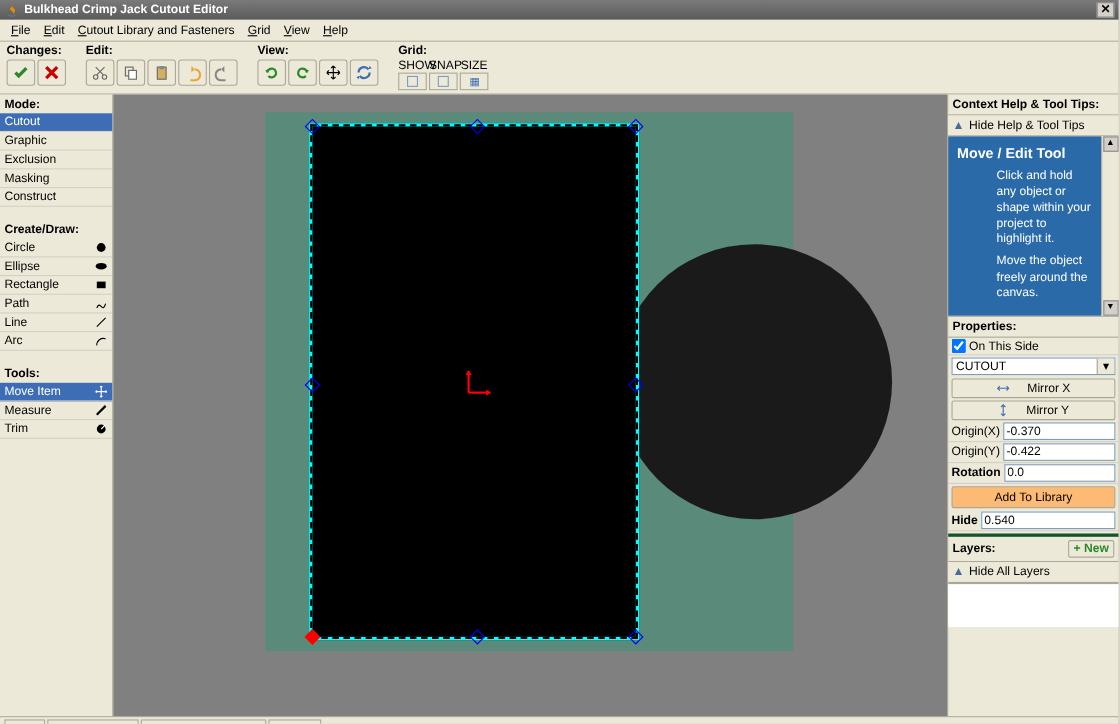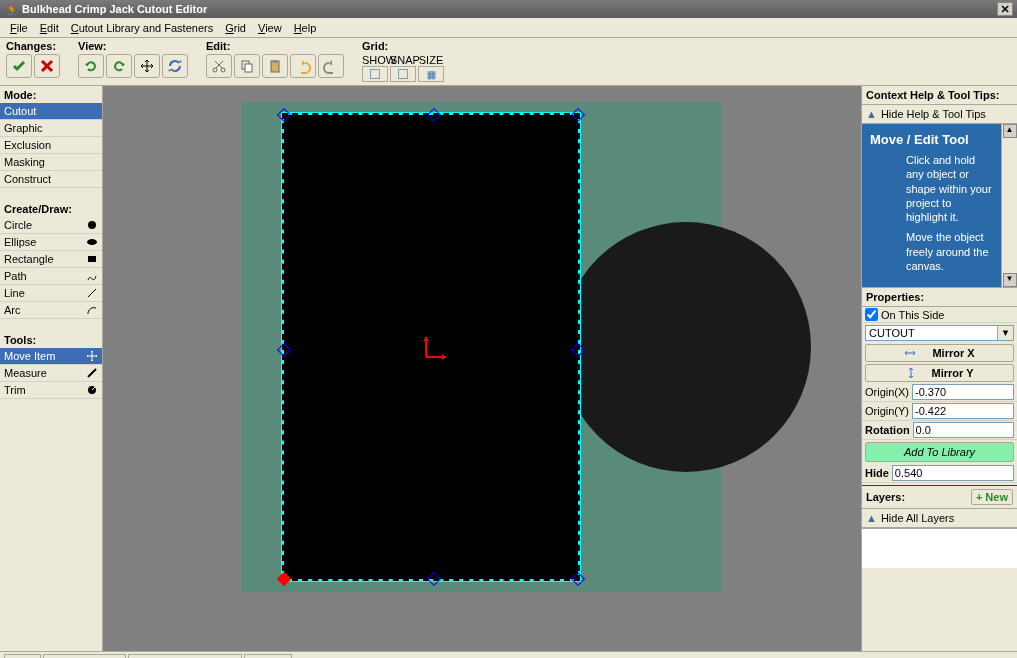--- a/index.html
+++ b/index.html
@@ -35,27 +35,27 @@
 .help-box-wrap { display: flex; border-bottom: 1px solid #aca899;}
 .help-box { background: #2a6aa8; color: #fff; padding: 8px; flex:1; }
 .help-box .ht { font-weight: bold; font-size: 13px; margin-bottom: 6px; }
 .help-box .hp { font-size: 11px; line-height: 1.3; margin-bottom: 6px; margin-left: 36px; }
 .help-scroll { width: 16px; background: #ece9d8; border-left: 1px solid #aca899; display:flex; flex-direction:column; justify-content:space-between; align-items:center; }
 .help-scroll .arr { height:14px; width:14px; border:1px solid #888; background:#d4d0c8; font-size:8px; text-align:center; }
 .prop-row { display: flex; align-items: center; padding: 1px 3px; border-bottom: 1px solid #d4d0c8; gap: 3px; }
 .prop-row label { white-space: nowrap; }
 .prop-row input[type=text] { flex: 1; border: 1px solid #7f9db9; padding: 1px 2px; font-size: 11px; min-width: 0; }
 .prop-row.bold label { font-weight: bold; text-align: right; }
-.prop-btn { display: block; width: calc(100% - 6px); margin: 2px 3px; padding: 3px; text-align: center; background: #86efac; border: 1px solid #aca899; border-radius: 2px; font-style: italic; }
-.mirror-btn { display:flex; align-items:center; justify-content:center; gap:16px; width:calc(100% - 6px); margin:1px 3px; padding:2px; background:#ece9d8; border:1px solid #aca899; border-radius:2px;font-weight:bold; }
+.prop-btn { display: block; width: calc(100% - 6px); margin: 2px 3px; padding: 3px; text-align: center; background: #fdba74; border: 1px solid #aca899; border-radius: 2px; }
+.mirror-btn { display:flex; align-items:center; justify-content:center; gap:16px; width:calc(100% - 6px); margin:1px 3px; padding:2px; background:#ece9d8; border:1px solid #aca899; border-radius:2px; }
 .dropdown { width: calc(100% - 6px); margin: 2px 3px; display: flex; border: 1px solid #7f9db9; background: #fff; }
 .dropdown span { flex: 1; padding: 1px 3px; }
 .dropdown .dd-arr { width: 16px; background: #ece9d8; border-left: 1px solid #aca899; text-align: center; }
 .layers-panel { margin-top: 2px; }
-.layers-h { display: flex; justify-content: space-between; align-items: center; padding: 3px 4px; border-top: 1px solid #14532d; border-bottom: 1px solid #aca899; }
+.layers-h { display: flex; justify-content: space-between; align-items: center; padding: 3px 4px; border-top: 3px solid #14532d; border-bottom: 1px solid #aca899; }
 .layers-h .lh { font-weight: bold; }
 .new-btn { color: #2a8a2a; font-weight: bold; border: 1px solid #aca899; padding: 1px 4px; border-radius: 2px; }
 .layers-body { flex: 1; background: #fff; border-top: 1px solid #aca899; min-height: 40px; }
 .statusbar { height: 22px; background: #ece9d8; border-top: 1px solid #aca899; display: flex; align-items: center; padding: 2px 4px; gap: 2px; }
 .statusbar .cell { border: 1px solid #aca899; padding: 2px 4px; background: #ece9d8; }
 .grid-header { display:flex; font-size:9px; gap:2px; }
 .grid-header span { width:26px; text-align:center; }
 .grid-btns { display:flex; gap:2px; }
 .grid-chk { width:26px; height:16px; border:1px solid #aca899; display:flex; align-items:center; justify-content:center; }
 .grid-chk .box { width:10px; height:10px; border:1px solid #7f9db9; }
@@ -92,48 +92,20 @@
           </svg>
         </div>
       <div class="tbtn">
           <svg width="16" height="16" viewBox="0 0 16 16">
             <path d="M3 3l10 10M13 3L3 13" stroke="#c00" stroke-width="3"></path>
           </svg>
         </div>
     </div>
   </div>
   <div class="tgroup">
-    <div class="label">View:</div>
-    <div class="btns">
-      <div class="tbtn">
-          <svg width="16" height="16" viewBox="0 0 16 16">
-            <path d="M4 8a4 4 0 1 1 1 3" stroke="#2a8a2a" stroke-width="2" fill="none"></path>
-            <path d="M4 8l-2-2 3-1z" fill="#2a8a2a"></path>
-          </svg>
-        </div>
-      <div class="tbtn">
-          <svg width="16" height="16" viewBox="0 0 16 16">
-            <path d="M12 8a4 4 0 1 0-1 3" stroke="#2a8a2a" stroke-width="2" fill="none"></path>
-            <path d="M12 8l2-2-3-1z" fill="#2a8a2a"></path>
-          </svg>
-        </div>
-      <div class="tbtn">
-          <svg width="16" height="16" viewBox="0 0 16 16">
-            <path d="M8 2v12M2 8h12M8 2l-2 2M8 2l2 2M8 14l-2-2M8 14l2-2M2 8l2-2M2 8l2 2M14 8l-2-2M14 8l-2 2" stroke="#000" stroke-width="1"></path>
-          </svg>
-        </div>
-      <div class="tbtn">
-          <svg width="16" height="16" viewBox="0 0 16 16">
-            <path d="M3 8a5 5 0 0 1 9-3M13 8a5 5 0 0 1-9 3" stroke="#3d6db5" stroke-width="2" fill="none"></path>
-            <path d="M12 5l1-3 2 2zM4 11l-1 3-2-2z" fill="#3d6db5"></path>
-          </svg>
-        </div>
-    </div>
-  </div>
-  <div class="tgroup">
     <div class="label">Edit:</div>
     <div class="btns">
       <div class="tbtn">
           <svg width="16" height="16" viewBox="0 0 16 16">
             <circle cx="4" cy="12" r="2" fill="none" stroke="#666"></circle>
             <circle cx="12" cy="12" r="2" fill="none" stroke="#666"></circle>
             <path d="M5 10L12 3M11 10L4 3" stroke="#666"></path>
           </svg>
         </div>
       <div class="tbtn">
@@ -151,20 +123,48 @@
       <div class="tbtn">
           <svg width="16" height="16" viewBox="0 0 16 16">
             <path d="M10 5a5 5 0 0 1 0 10H6" stroke="#e8a838" stroke-width="2" fill="none"></path>
             <path d="M10 5L7 2v6z" fill="#e8a838"></path>
           </svg>
         </div>
       <div class="tbtn">
           <svg width="16" height="16" viewBox="0 0 16 16">
             <path d="M6 5a5 5 0 0 0 0 10h4" stroke="#888" stroke-width="2" fill="none"></path>
             <path d="M6 5l3-3v6z" fill="#888"></path>
+          </svg>
+        </div>
+    </div>
+  </div>
+  <div class="tgroup">
+    <div class="label">View:</div>
+    <div class="btns">
+      <div class="tbtn">
+          <svg width="16" height="16" viewBox="0 0 16 16">
+            <path d="M4 8a4 4 0 1 1 1 3" stroke="#2a8a2a" stroke-width="2" fill="none"></path>
+            <path d="M4 8l-2-2 3-1z" fill="#2a8a2a"></path>
+          </svg>
+        </div>
+      <div class="tbtn">
+          <svg width="16" height="16" viewBox="0 0 16 16">
+            <path d="M12 8a4 4 0 1 0-1 3" stroke="#2a8a2a" stroke-width="2" fill="none"></path>
+            <path d="M12 8l2-2-3-1z" fill="#2a8a2a"></path>
+          </svg>
+        </div>
+      <div class="tbtn">
+          <svg width="16" height="16" viewBox="0 0 16 16">
+            <path d="M8 2v12M2 8h12M8 2l-2 2M8 2l2 2M8 14l-2-2M8 14l2-2M2 8l2-2M2 8l2 2M14 8l-2-2M14 8l-2 2" stroke="#000" stroke-width="1"></path>
+          </svg>
+        </div>
+      <div class="tbtn">
+          <svg width="16" height="16" viewBox="0 0 16 16">
+            <path d="M3 8a5 5 0 0 1 9-3M13 8a5 5 0 0 1-9 3" stroke="#3d6db5" stroke-width="2" fill="none"></path>
+            <path d="M12 5l1-3 2 2zM4 11l-1 3-2-2z" fill="#3d6db5"></path>
           </svg>
         </div>
     </div>
   </div>
   <div class="tgroup">
     <div class="label">Grid:</div>
     <div class="grid-header">
       <span>SHOW</span>
       <span>SNAP</span>
       <span>SIZE</span>

